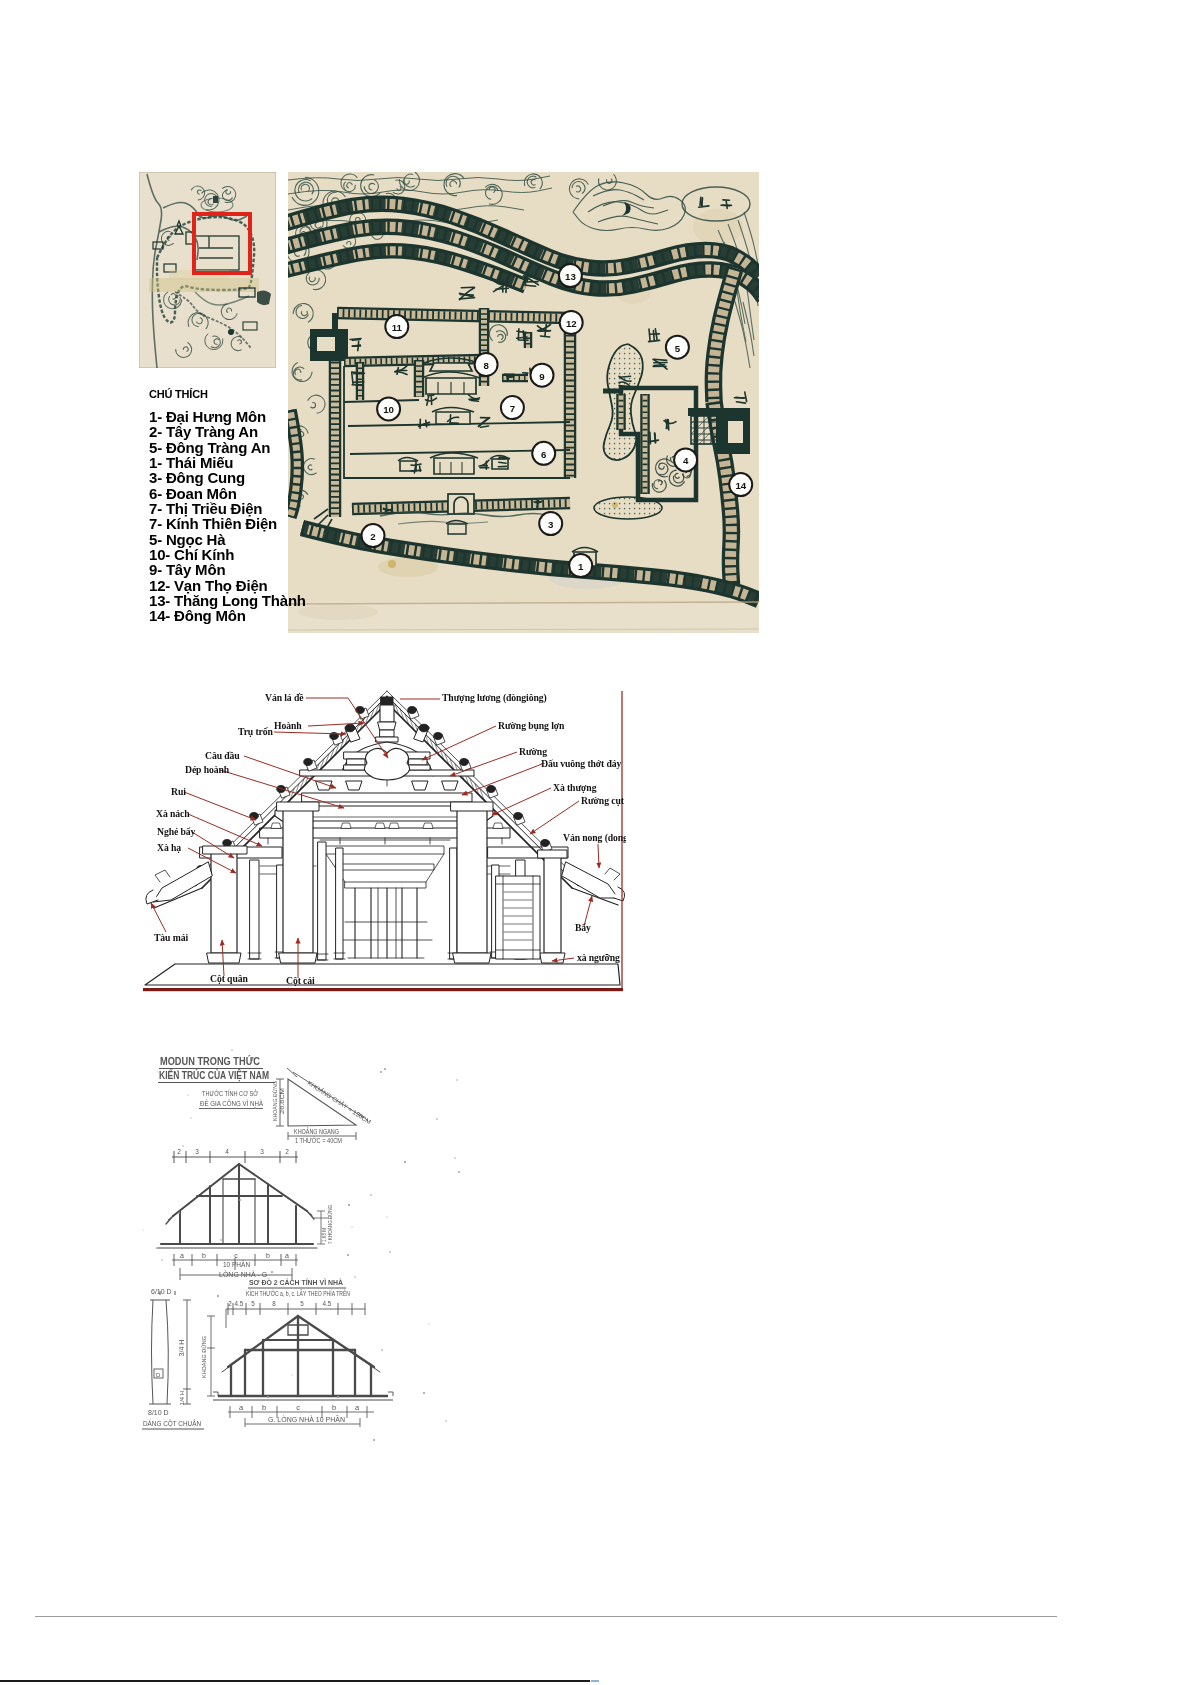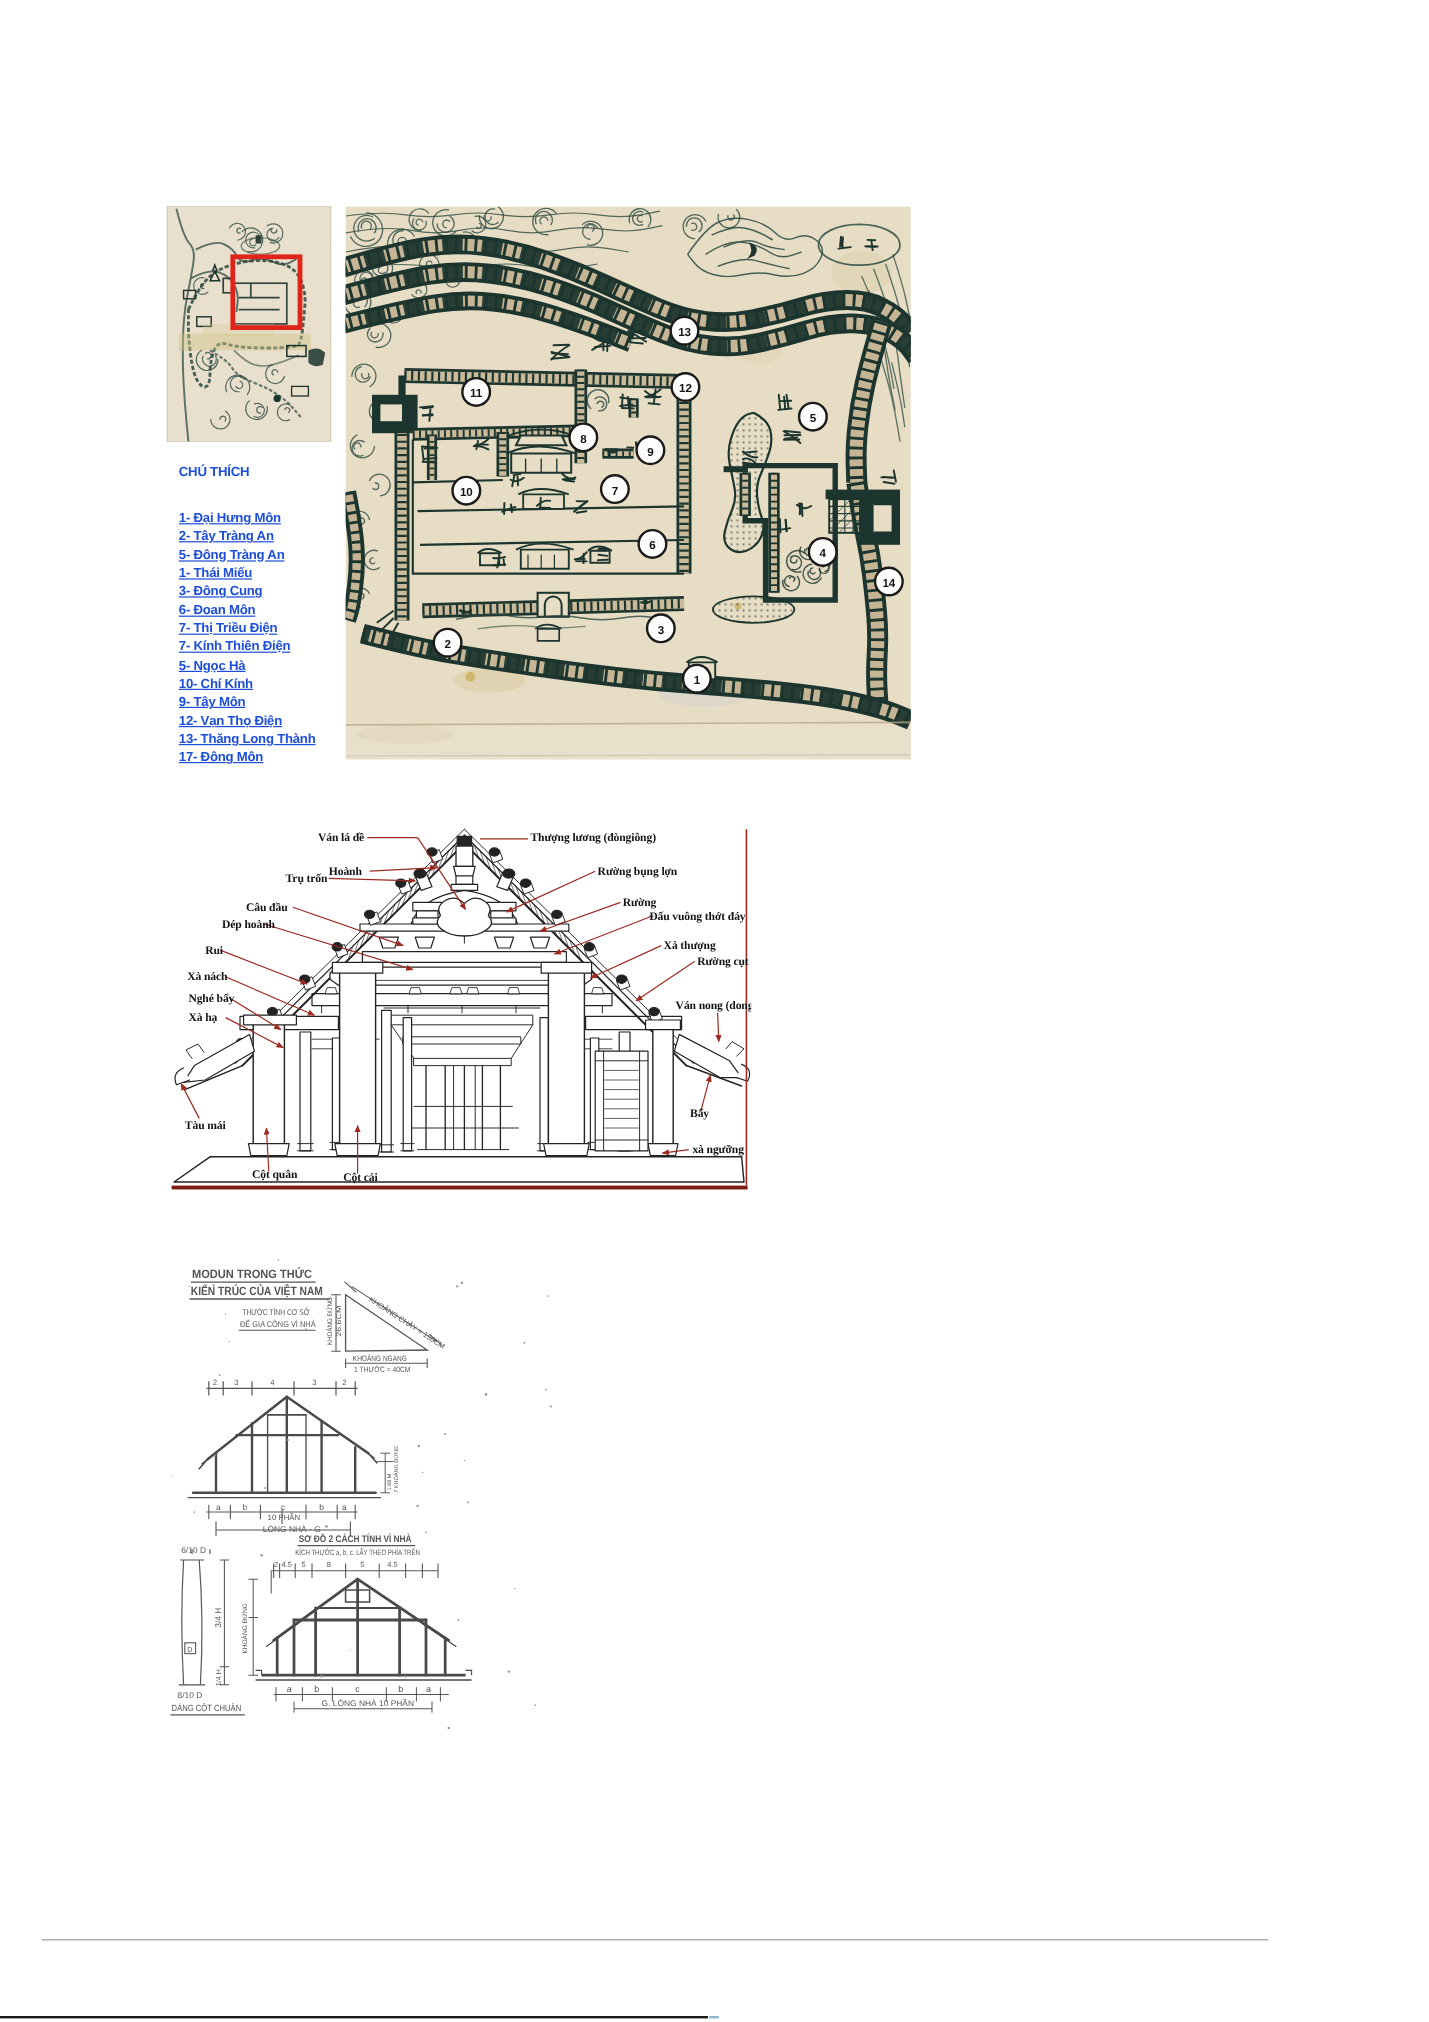--- a/index.html
+++ b/index.html
@@ -592,37 +592,37 @@
       <circle cx="452.7" cy="312.6" r="11.5" fill="#fdfdfb" stroke="#1a1a1a" stroke-width="2"></circle>
       <text x="452.7" y="317.1" text-anchor="middle" font-family="Liberation Sans, sans-serif" font-size="9.7" font-weight="bold" fill="#131313" letter-spacing="-0.1">14</text>
       <circle cx="85.0" cy="363.6" r="11.5" fill="#fdfdfb" stroke="#1a1a1a" stroke-width="2"></circle>
       <text x="85.0" y="368.1" text-anchor="middle" font-family="Liberation Sans, sans-serif" font-size="9.7" font-weight="bold" fill="#131313" letter-spacing="-0.1">2</text>
       <circle cx="262.7" cy="351.6" r="11.5" fill="#fdfdfb" stroke="#1a1a1a" stroke-width="2"></circle>
       <text x="262.7" y="356.1" text-anchor="middle" font-family="Liberation Sans, sans-serif" font-size="9.7" font-weight="bold" fill="#131313" letter-spacing="-0.1">3</text>
       <circle cx="292.7" cy="393.6" r="11.5" fill="#fdfdfb" stroke="#1a1a1a" stroke-width="2"></circle>
       <text x="292.7" y="398.1" text-anchor="middle" font-family="Liberation Sans, sans-serif" font-size="9.7" font-weight="bold" fill="#131313" letter-spacing="-0.1">1</text>
     </svg>
 
-<div style="position:absolute;left:149px;top:388px;width:160px;font-family:'Liberation Sans',sans-serif;color:#1d4ed8;">
+<div style="position:absolute;left:149px;top:388px;width:160px;font-family:'Liberation Sans',sans-serif;color:#000000;">
       <div style="font-size:11px;font-weight:bold;letter-spacing:-0.2px;">CHÚ THÍCH</div>
-      <div style="font-size:11px;font-weight:bold;letter-spacing:-0.2px;line-height:15.35px;margin-top:25px;text-decoration:underline;">
+      <div style="font-size:15px;font-weight:bold;letter-spacing:-0.2px;line-height:15.35px;margin-top:9px;">
         <div>1- Đại Hưng Môn</div>
         <div>2- Tây Tràng An</div>
         <div>5- Đông Tràng An</div>
         <div>1- Thái Miếu</div>
         <div>3-  Đông Cung</div>
         <div>6-  Đoan Môn</div>
         <div>7-  Thị Triều Điện</div>
         <div>7- Kính Thiên Điện</div>
         <div>5- Ngọc Hà</div>
         <div>10- Chí Kính</div>
         <div>9- Tây Môn</div>
         <div>12- Vạn Thọ Điện</div>
         <div>13- Thăng Long Thành</div>
-        <div>17- Đông Môn</div>
+        <div>14- Đông Môn</div>
       </div>
     </div>
 
 <svg width="486" height="325" viewBox="0 0 486 325" style="position:absolute;left:140px;top:670px">
       <defs>
         <marker id="ar" markerWidth="8" markerHeight="7" refX="5.5" refY="3" orient="auto">
           <path d="M0,0.4 L6,3 L0,5.6 z" fill="#9d2b22"></path>
         </marker>
       </defs>
       <g fill="none" stroke="#242424" stroke-width="1" stroke-linejoin="round" stroke-linecap="round">

